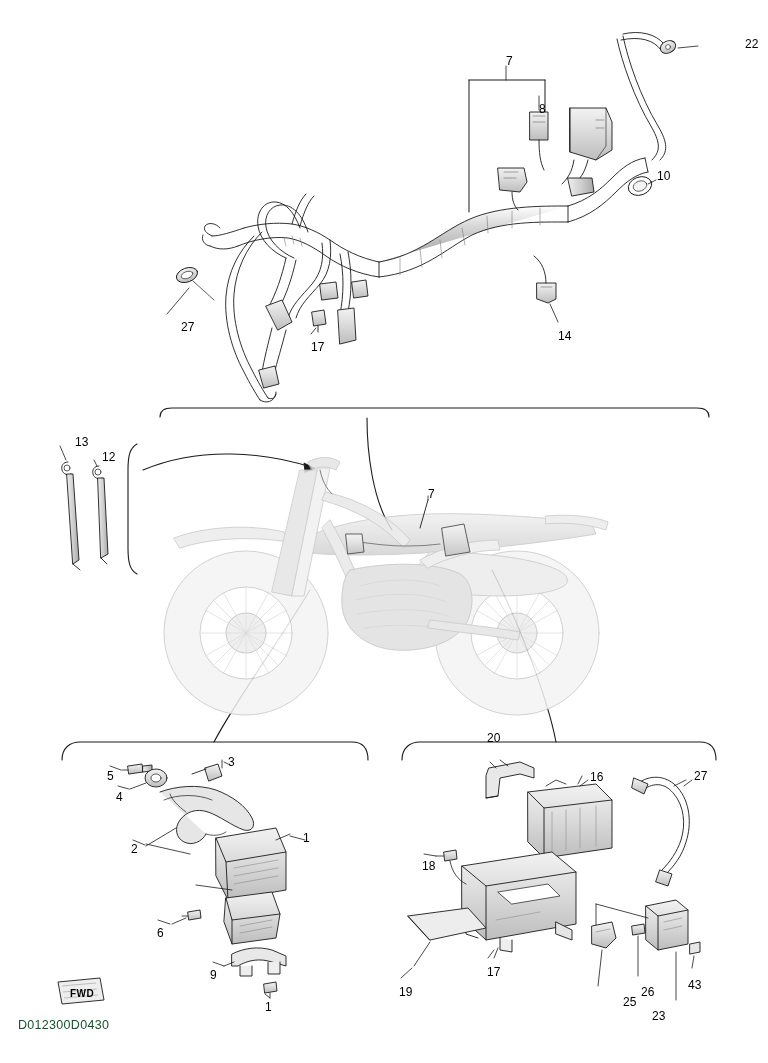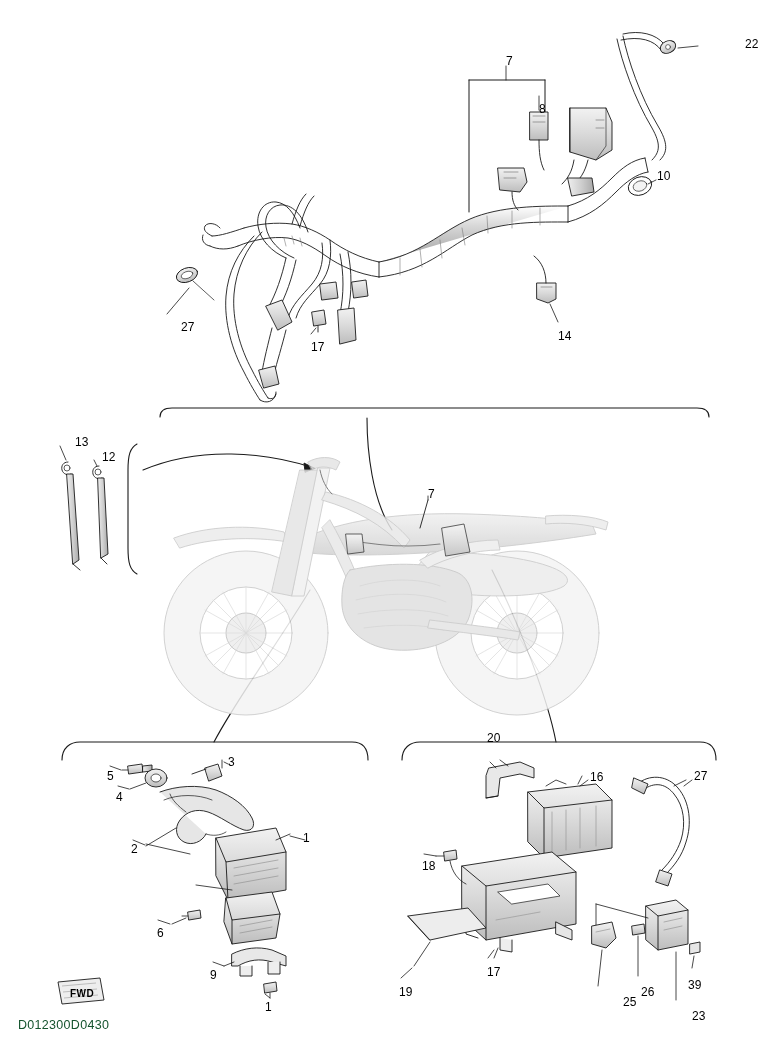--- a/index.html
+++ b/index.html
@@ -405,22 +405,22 @@
   <div class="callout" style="left:55px; top:436px;margin-left:20px;">13</div>
   <div class="callout" style="left:558px; top:330px;">14</div>
   <div class="callout" style="left:657px; top:170px;">10</div>
   <div class="callout" style="left:590px; top:771px;">16</div>
   <div class="callout" style="left:487px; top:966px;">17</div>
   <div class="callout" style="left:422px; top:860px;">18</div>
   <div class="callout" style="left:399px; top:986px;">19</div>
   <div class="callout" style="left:487px; top:732px;">20</div>
   <div class="callout" style="left:694px; top:770px;">27</div>
   <div class="callout" style="left:697px; top:38px;margin-left:48px;">22</div>
-  <div class="callout" style="left:692px; top:1010px;text-align:right;">23</div>
-  <div class="callout" style="left:688px; top:979px;">39</div>
+  <div class="callout" style="left:652px; top:1010px;text-align:right;">23</div>
+  <div class="callout" style="left:688px; top:979px;">43</div>
   <div class="callout" style="left:623px; top:996px;">25</div>
   <div class="callout" style="left:641px; top:986px;">26</div>
   <div class="callout" style="left:165px; top:321px;margin-left:16px;">27</div>
 
   <div class="fwd-text">FWD</div>
   <div class="partcode">D012300D0430</div>
 
 </div>
 
 </body></html>

